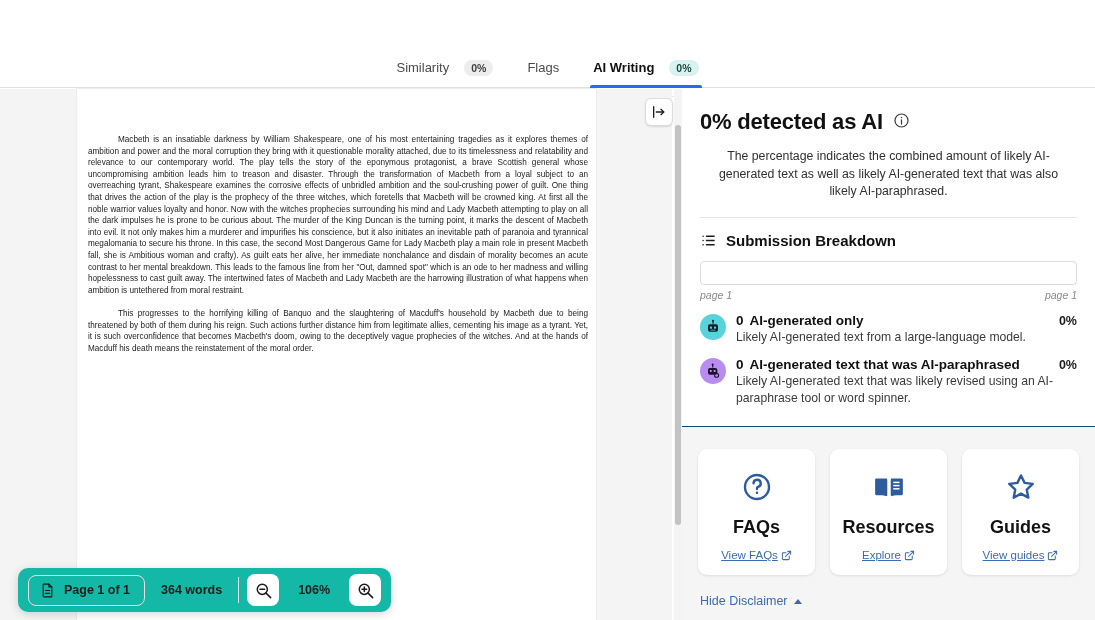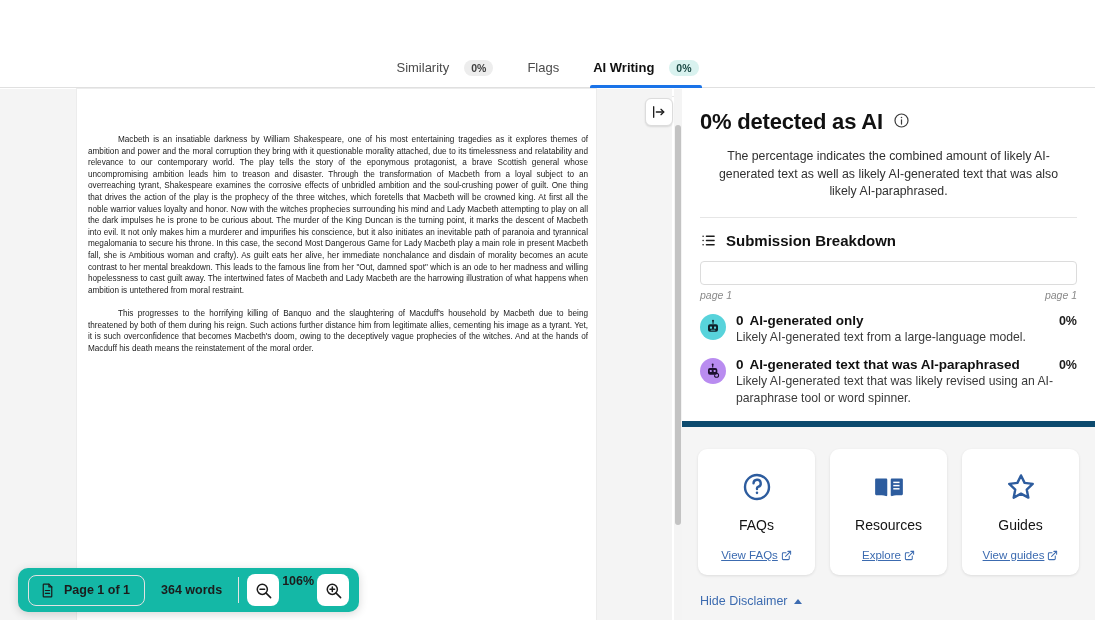--- a/index.html
+++ b/index.html
@@ -118,37 +118,37 @@
     border: 1px solid #e2e2e2; border-radius: 8px;
     padding: 6px 14px 6px 10px;
     cursor: pointer;
   }
   .page-chip-label { font-size: 12.5px; font-weight: bold; color: #1c1c1c; }
   .word-count {
     font-size: 12.5px; font-weight: bold; color: #1c1c1c;
     padding: 0 16px;
   }
   .bb-sep { width: 1px; height: 26px; background: #e4e4e4; }
-  .zoom-group { display: flex; gap: 0; padding-left: 8px; }
+  .zoom-group { display: flex; align-items: center; gap: 16px; padding-left: 8px; }
   .zoom-btn {
     width: 32px; height: 32px; border-radius: 8px;
     display: flex; align-items: center; justify-content: center;
     cursor: pointer; background: #fff;
   }
   .zoom-level { font-size: 12.5px; font-weight: bold; color: #1c1c1c; min-width: 38px; text-align: center; }
 
   
   .rpanel {
     position: absolute; top: 89px; left: 682px; width: 413px; height: 531px;
     background: #f5f5f5;
   }
   .rcard {
     position: absolute; top: 0; left: 0; width: 413px; height: 338px;
     background: #ffffff;
-    border-bottom: 6px solid #0c4a6e;
+    border-bottom: 1px solid #0c4a6e;
     padding: 20px 18px 0 18px;
   }
   .detect-head {
     display: flex; align-items: center; gap: 10px;
   }
   .detect-title {
     font-size: 22px; font-weight: bold; color: #111; letter-spacing: -.2px;
   }
   .detect-desc {
     margin-top: 13px;
@@ -200,21 +200,21 @@
   }
   .mini-card {
     width: 117px; height: 126px;
     background: #ffffff; border-radius: 9px;
     box-shadow: 0 1px 3px rgba(0,0,0,.10);
     display: flex; flex-direction: column; align-items: center;
     padding-top: 22px;
     cursor: pointer;
   }
   .mini-card-title {
-    font-size: 14px; font-weight: normal; color: #131313;
+    font-size: 18px; font-weight: bold; color: #131313;
     margin-top: 14px;
   }
   .mini-card-link {
     margin-top: auto; margin-bottom: 14px;
     font-size: 11.5px; color: #3c6bb0;
     text-decoration: underline;
     display: flex; align-items: center; gap: 3px;
   }
   .mini-icon { color: #2d5c9e; }
 

